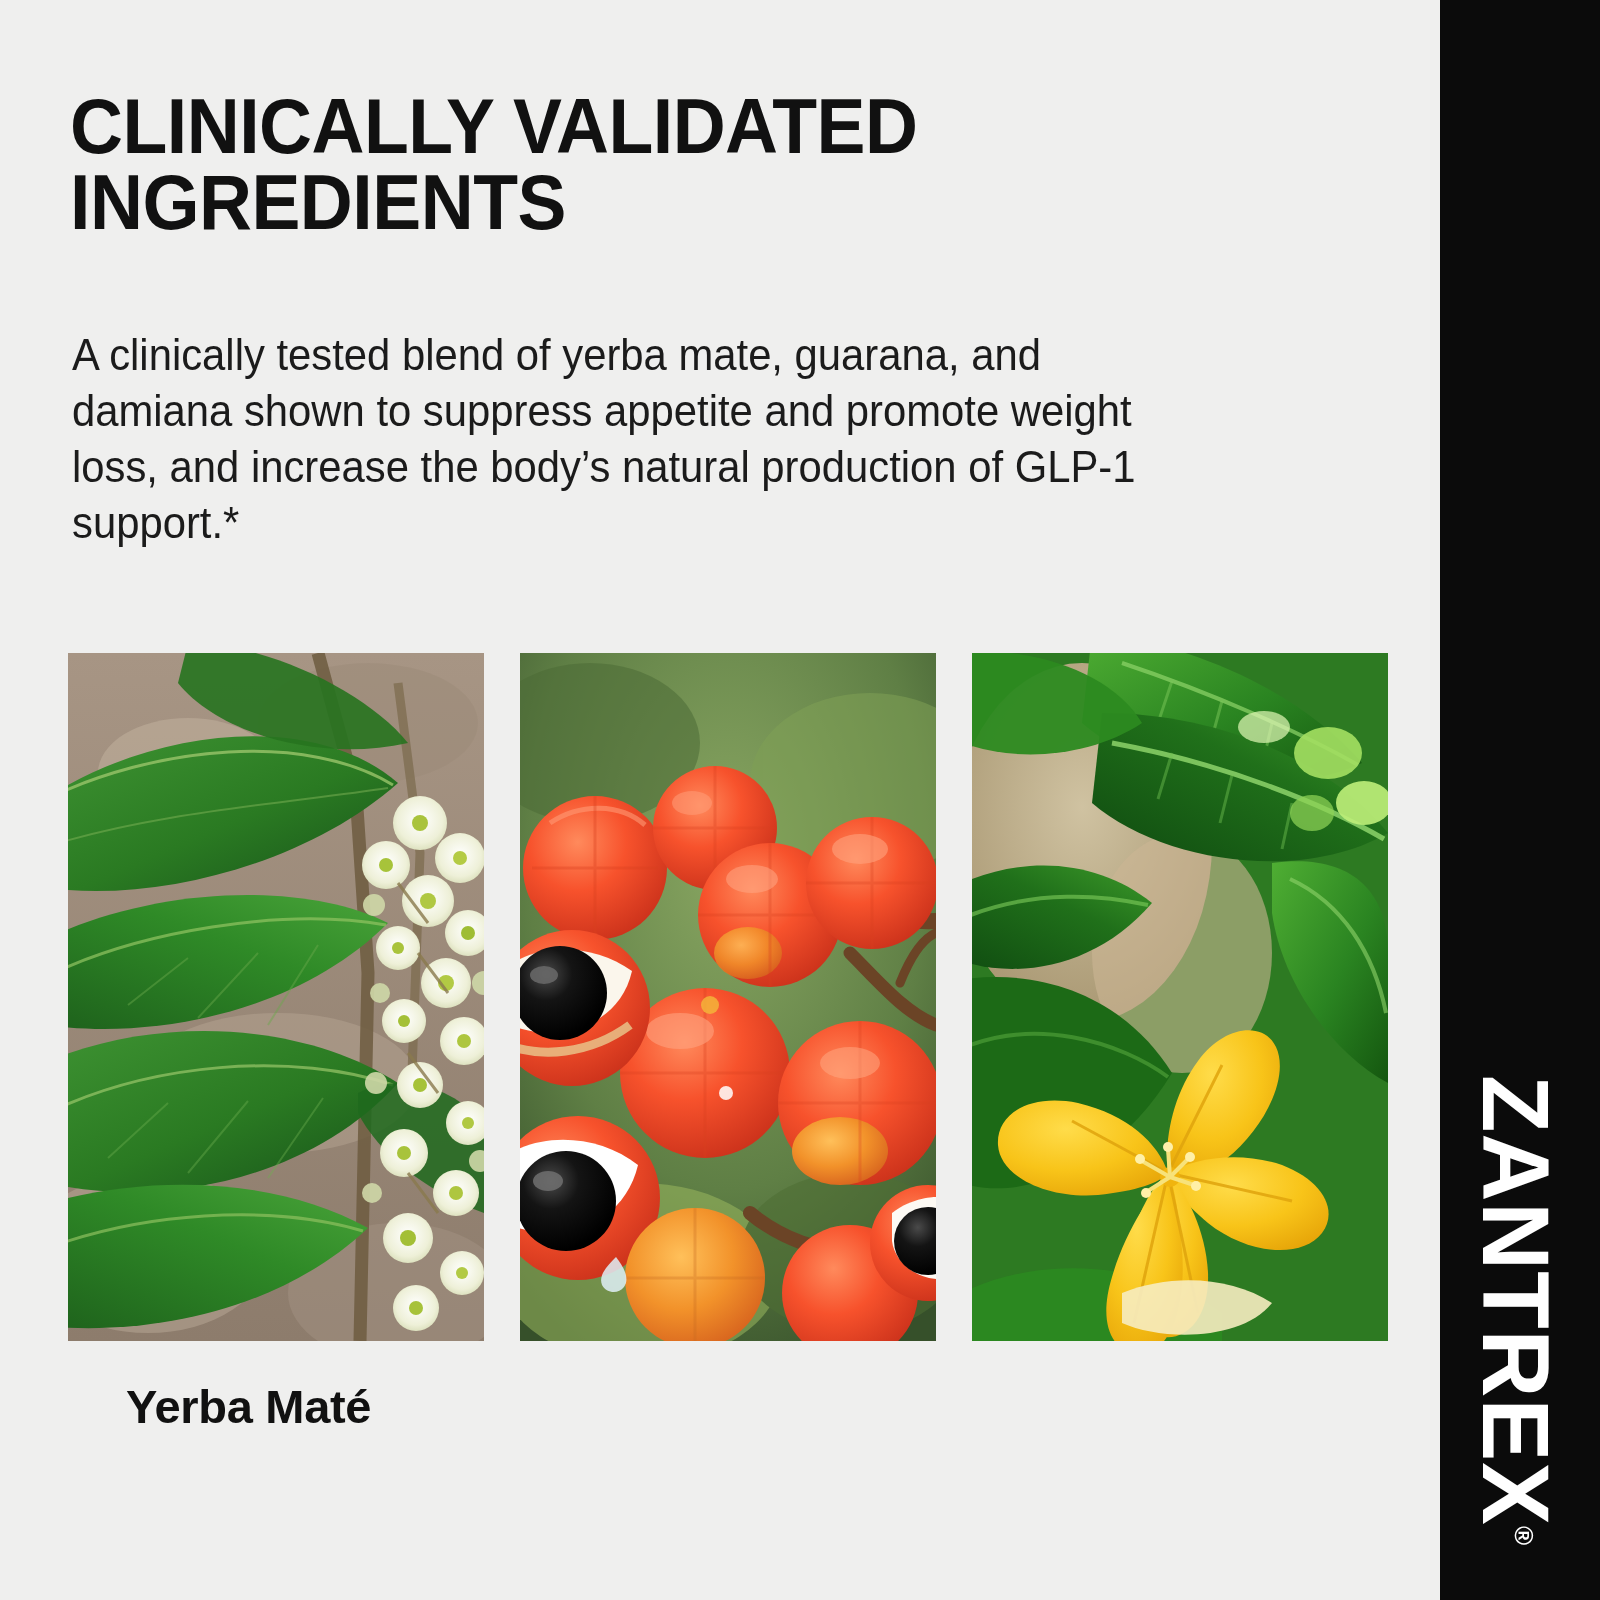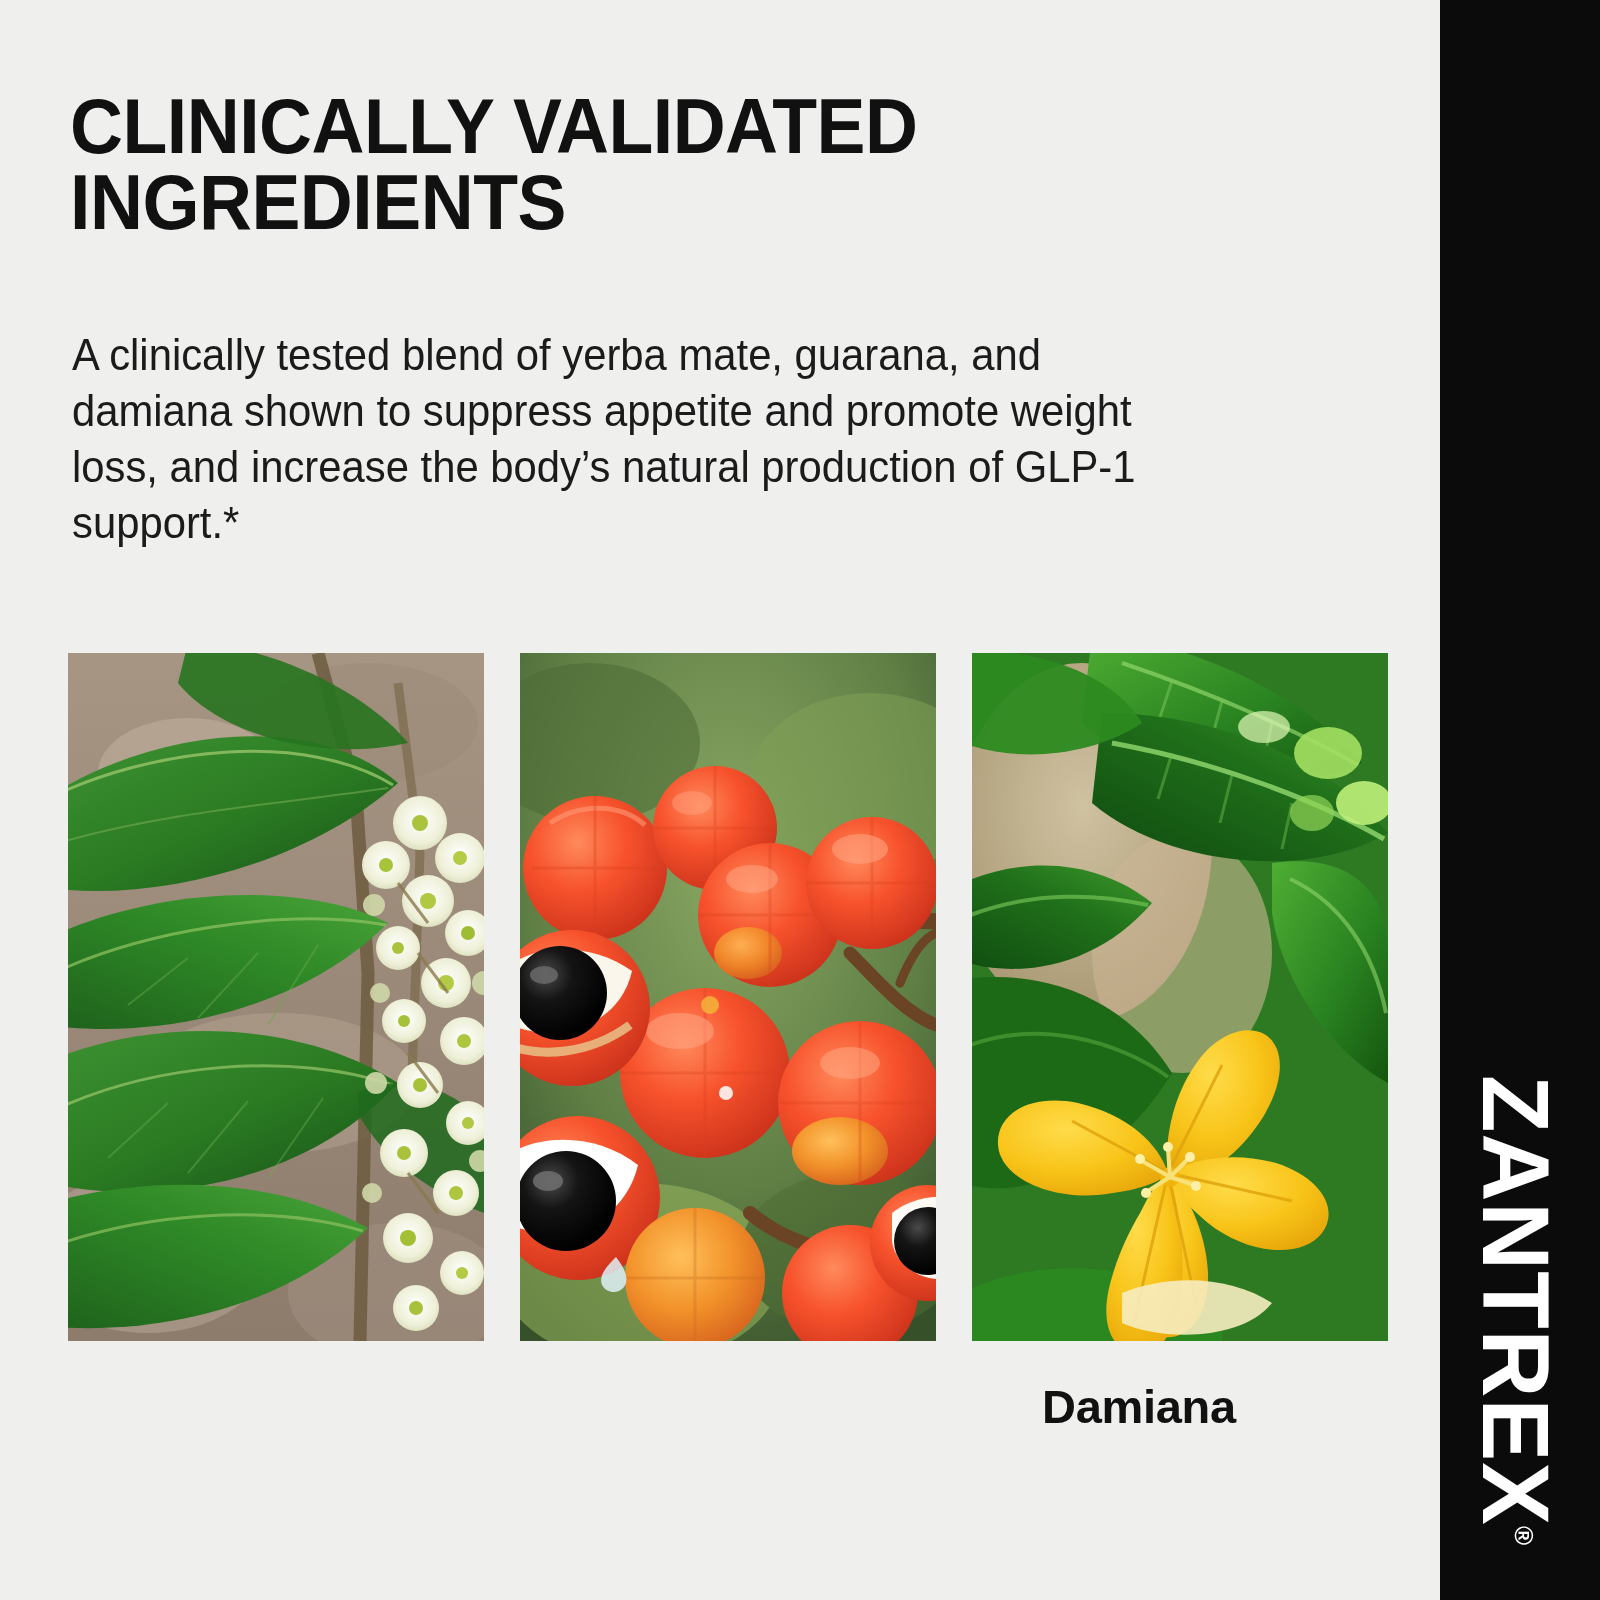--- a/index.html
+++ b/index.html
@@ -214,20 +214,21 @@
             </g>
             <g stroke="#8a7a4e" stroke-width="3" opacity="0.8" fill="none">
               <path d="M330 230 L360 270"></path>
                 <path d="M350 300 L380 340"></path>
               <path d="M340 400 L370 440"></path>
                 <path d="M340 520 L370 560"></path>
             </g>
           </g>
         </svg>
       </div>
+      <div class="ingredient-caption cap-left">Yerba Maté</div>
     </div>
 
     <div class="ingredient-card">
       <div class="ingredient-photo">
         <svg viewBox="0 0 416 688" preserveAspectRatio="xMidYMid slice">
           <defs>
             <radialGradient id="gFruit" cx="38%" cy="32%" r="75%">
               <stop offset="0%" stop-color="#ff8a5c"></stop>
                 <stop offset="45%" stop-color="#f7522c"></stop>
                 <stop offset="100%" stop-color="#c9301a"></stop>
@@ -426,21 +427,20 @@
                 <circle cx="22" cy="-16" r="5"></circle>
                   <circle cx="28" cy="13" r="5"></circle>
                 <circle cx="0" cy="-26" r="5"></circle>
               </g>
             </g>
           </g>
 
           <path d="M150 640 C200 620 260 624 300 650 C270 688 190 688 150 670 Z" fill="#f6ecc0" opacity="0.9"></path>
         </svg>
       </div>
-      <div class="ingredient-caption cap-right">Damiana</div>
     </div>
 
   </div>
 </div>
 
 <div id="brand-rail" style="background: rgb(11, 11, 11);">
   <div id="brand-logo" style="color: rgb(255, 255, 255);"><span>ZANTREX</span><span class="reg">®</span></div>
 </div>
 
 </body></html>

